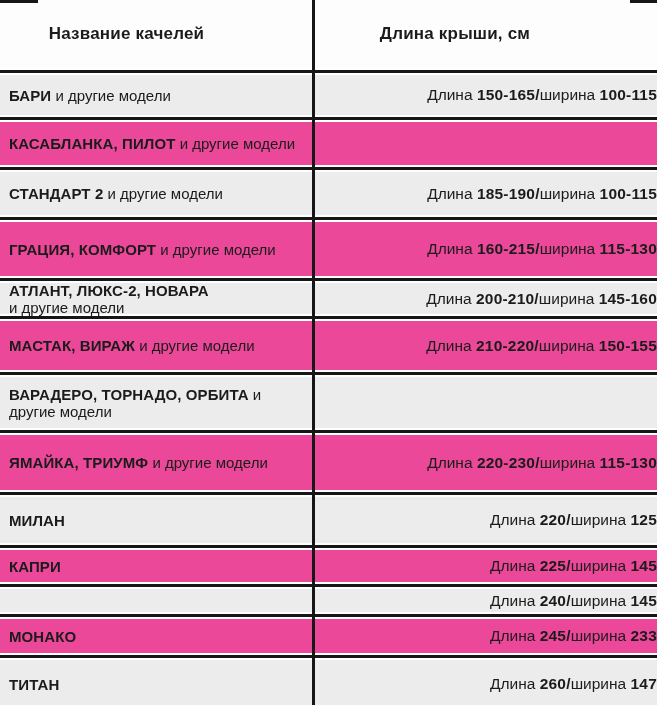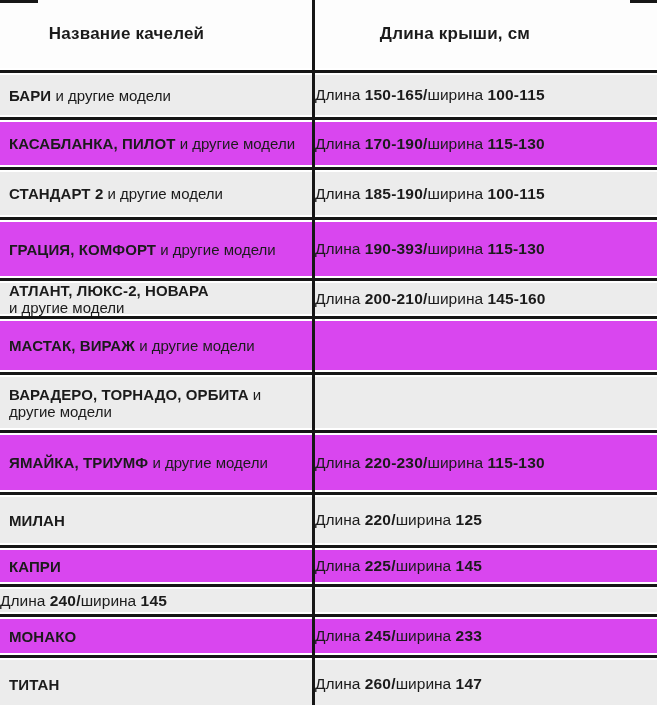--- a/index.html
+++ b/index.html
@@ -20,32 +20,32 @@
   .topseg-right{position:absolute;right:0;top:0;width:27px;height:3px;background:#161616;z-index:6;}
 
   .header{height:68px;display:flex;background:#fdfdfd;}
   .hcell{display:flex;align-items:center;justify-content:center;font-weight:bold;font-size:17px;letter-spacing:.2px;}
   .hcell.hl{width:253px;}
   .hcell.hr{flex:1;}
 
   .sep{height:7px;background:#ffffff;display:flex;align-items:center;}
   .sep-line{height:3px;width:100%;background:#161616;}
 
-  .row{display:flex;}
+  .row{display:flex;gap:12px;}
   .row.g{background:#ececec;}
-  .row.w{background:#d946ef;}
+  .row.w{background:#ec4899;}
   .cl{
     width:315px;box-sizing:border-box;padding-left:9px;padding-right:12px;
     display:flex;align-items:center;
   }
   .cl-text{font-size:15px;line-height:17px;}
   .name{font-weight:bold;letter-spacing:.1px;}
   .rest{font-weight:normal;}
   .rest.block{display:block;}
-  .cr{flex:1;display:flex;align-items:center;justify-content:flex-start;}
+  .cr{flex:1;display:flex;align-items:center;justify-content:flex-end;}
   .cr .line{white-space:nowrap;font-size:15.5px;}
   .cr b{font-weight:bold;letter-spacing:.2px;}
 </style>
 </head>
 <body>
 
 <div class="table">
   <div class="vline"></div>
   <div class="topseg-left"></div>
   <div class="topseg-right"></div>
@@ -69,23 +69,20 @@
   </div>
 
   <div class="sep">
       <div class="sep-line"></div>
     </div>
 
   <div class="row w" style="height:43px">
     <div class="cl">
         <div class="cl-text"><span class="name">КАСАБЛАНКА, ПИЛОТ</span> <span class="rest">и другие модели</span></div>
       </div>
-    <div class="cr">
-        <div class="line"><span>Длина</span> <b>170-190</b><b>/</b><span>ширина</span> <b>115-130</b></div>
-      </div>
   </div>
 
   <div class="sep">
       <div class="sep-line"></div>
     </div>
 
   <div class="row g" style="height:43px">
     <div class="cl">
         <div class="cl-text"><span class="name">СТАНДАРТ 2</span> <span class="rest">и другие модели</span></div>
       </div>
@@ -96,21 +93,21 @@
 
   <div class="sep">
       <div class="sep-line"></div>
     </div>
 
   <div class="row w" style="height:54px">
     <div class="cl">
         <div class="cl-text"><span class="name">ГРАЦИЯ, КОМФОРТ</span> <span class="rest">и другие модели</span></div>
       </div>
     <div class="cr">
-        <div class="line"><span>Длина</span> <b>190-393</b><b>/</b><span>ширина</span> <b>115-130</b></div>
+        <div class="line"><span>Длина</span> <b>160-215</b><b>/</b><span>ширина</span> <b>115-130</b></div>
       </div>
   </div>
 
   <div class="sep">
       <div class="sep-line"></div>
     </div>
 
   <div class="row g" style="height:31px">
     <div class="cl">
         <div class="cl-text"><span class="name">АТЛАНТ, ЛЮКС-2, НОВАРА</span> <span class="rest block">и другие модели</span></div>
@@ -121,20 +118,23 @@
   </div>
 
   <div class="sep">
       <div class="sep-line"></div>
     </div>
 
   <div class="row w" style="height:49px">
     <div class="cl">
         <div class="cl-text"><span class="name">МАСТАК, ВИРАЖ</span> <span class="rest">и другие модели</span></div>
       </div>
+    <div class="cr">
+        <div class="line"><span>Длина</span> <b>210-220</b><b>/</b><span>ширина</span> <b>150-155</b></div>
+      </div>
   </div>
 
   <div class="sep">
       <div class="sep-line"></div>
     </div>
 
   <div class="row g" style="height:51px">
     <div class="cl">
         <div class="cl-text"><span class="name">ВАРАДЕРО, ТОРНАДО, ОРБИТА</span> <span class="rest">и другие модели</span></div>
       </div>

